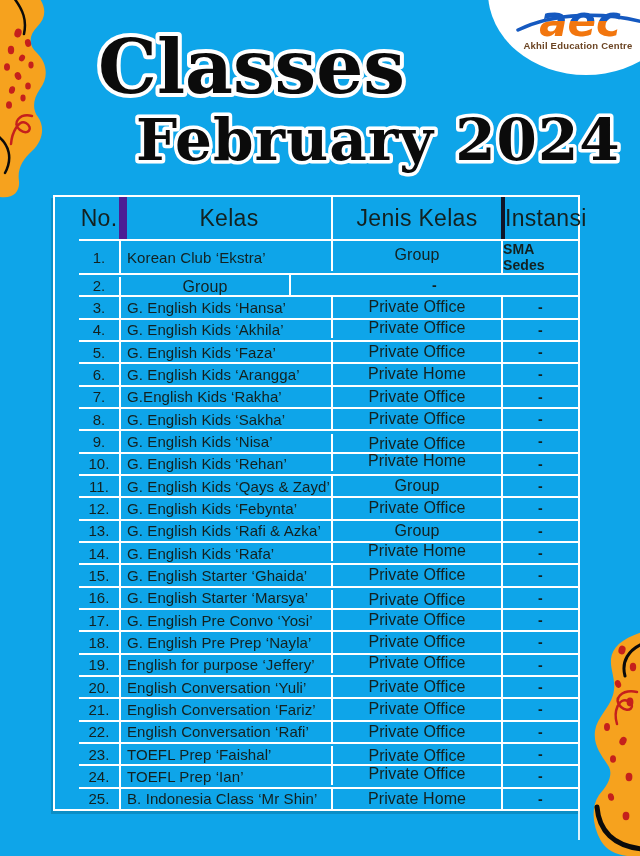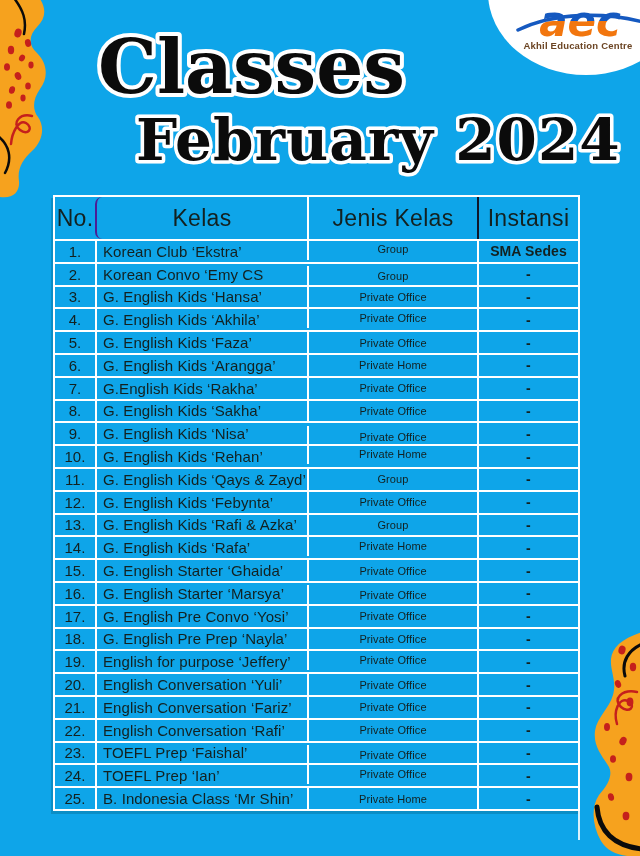--- a/index.html
+++ b/index.html
@@ -19,35 +19,35 @@
   
   .titles{position:absolute;left:0;top:0;width:640px;height:195px;}
   .titles text{font-family:"DejaVu Serif",serif;font-weight:bold;fill:#0b0b0b;
     stroke:#ffffff;stroke-linejoin:round;paint-order:stroke fill;}
   .title-main{font-size:74px;stroke-width:8px;}
   .title-sub{font-size:58px;stroke-width:7px;letter-spacing:1px;}
 
   
   .table{position:absolute;left:53px;top:195px;width:527px;height:616px;
     border:2px solid #fff;box-sizing:border-box;display:flex;flex-direction:column;
-    box-shadow:-2px 3px 0 rgba(0,40,40,0.18);color:#132120;}
+    box-shadow:-2px 3px 0 rgba(0,40,40,0.18);color:#132120;padding-left:24px;}
   .thead{display:flex;height:44px;flex:none;border-bottom:2px solid #fff;box-sizing:border-box;}
   .hcell{display:flex;align-items:center;justify-content:center;font-size:23px;
     letter-spacing:0.3px;box-sizing:border-box;}
   .hcell.no{width:40px;flex:none;}
-  .hcell.kelas{width:212px;flex:none;border-left:2px solid #4c1d95;border-radius:7px;}
+  .hcell.kelas{width:212px;flex:none;border-left:8px solid #4c1d95;}
   .hcell.jenis{width:170px;flex:none;border-left:2px solid #fff;}
-  .hcell.instansi{flex:1;border-left:2px solid #0f172a;}
+  .hcell.instansi{flex:1;border-left:4px solid #0f172a;}
   .tbody{display:flex;flex-direction:column;flex:1;}
   .trow{display:flex;flex:1;border-bottom:2px solid #fff;box-sizing:border-box;}
   .trow:last-child{border-bottom:none;border-radius:7px;}
   .cell{display:flex;align-items:center;box-sizing:border-box;font-size:15px;letter-spacing:0.1px;}
   .cell.no{width:40px;flex:none;justify-content:center;}
   .cell.kelas{width:212px;flex:none;border-left:2px solid #fff;padding-left:6px;}
-  .cell.jenis{width:170px;flex:none;border-left:2px solid #fff;justify-content:center;font-size:11px;}
+  .cell.jenis{width:170px;flex:none;border-left:2px solid #fff;justify-content:center;font-size:16px;}
   .cell.instansi{flex:1;border-left:2px solid #fff;justify-content:center;font-size:14px;font-weight:bold;}
   
   .trow:nth-child(7n+2) .cell.jenis{transform:translateY(2px);}
   .trow:nth-child(5n+4) .cell.jenis{transform:translateY(-2px);}
   .trow:nth-child(9) .cell.jenis{transform:translateY(3px);}
   .trow:nth-child(10) .cell.jenis{transform:translateY(-3px);}
   .trow:nth-child(1) .cell.jenis{transform:translateY(-2px);}
 
   .stray-line{position:absolute;left:578px;top:811px;width:2px;height:29px;background:#fff;opacity:.85;}
 </style>
@@ -131,21 +131,20 @@
     </div>
     <div class="tbody">
         <div class="trow">
           <div class="cell no">1.</div>
           <div class="cell kelas">Korean Club ‘Ekstra’</div>
           <div class="cell jenis">Group</div>
           <div class="cell instansi">SMA Sedes</div>
         </div>
         <div class="trow">
           <div class="cell no">2.</div>
-          <div class="cell kelas">Korean Convo ‘Emy CS</div>
           <div class="cell jenis">Group</div>
           <div class="cell instansi">-</div>
         </div>
         <div class="trow">
           <div class="cell no">3.</div>
           <div class="cell kelas">G. English Kids ‘Hansa’</div>
           <div class="cell jenis">Private Office</div>
           <div class="cell instansi">-</div>
         </div>
         <div class="trow">

